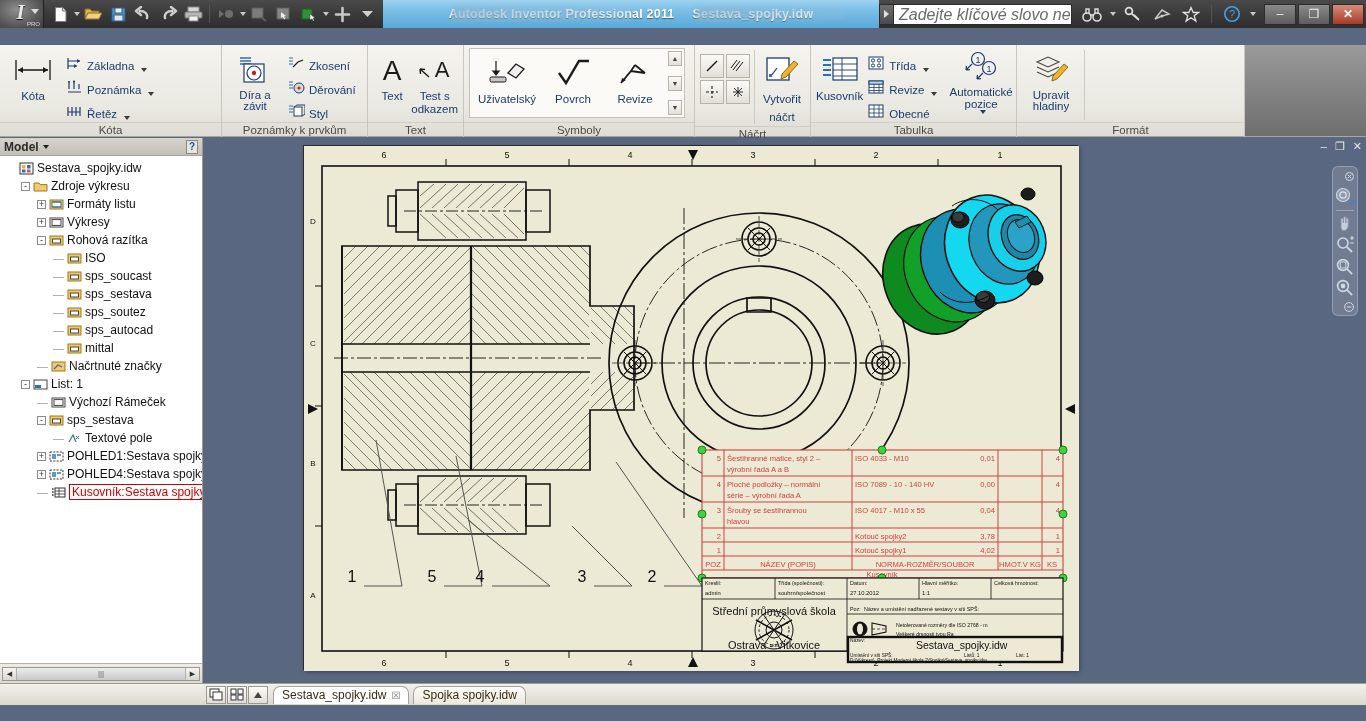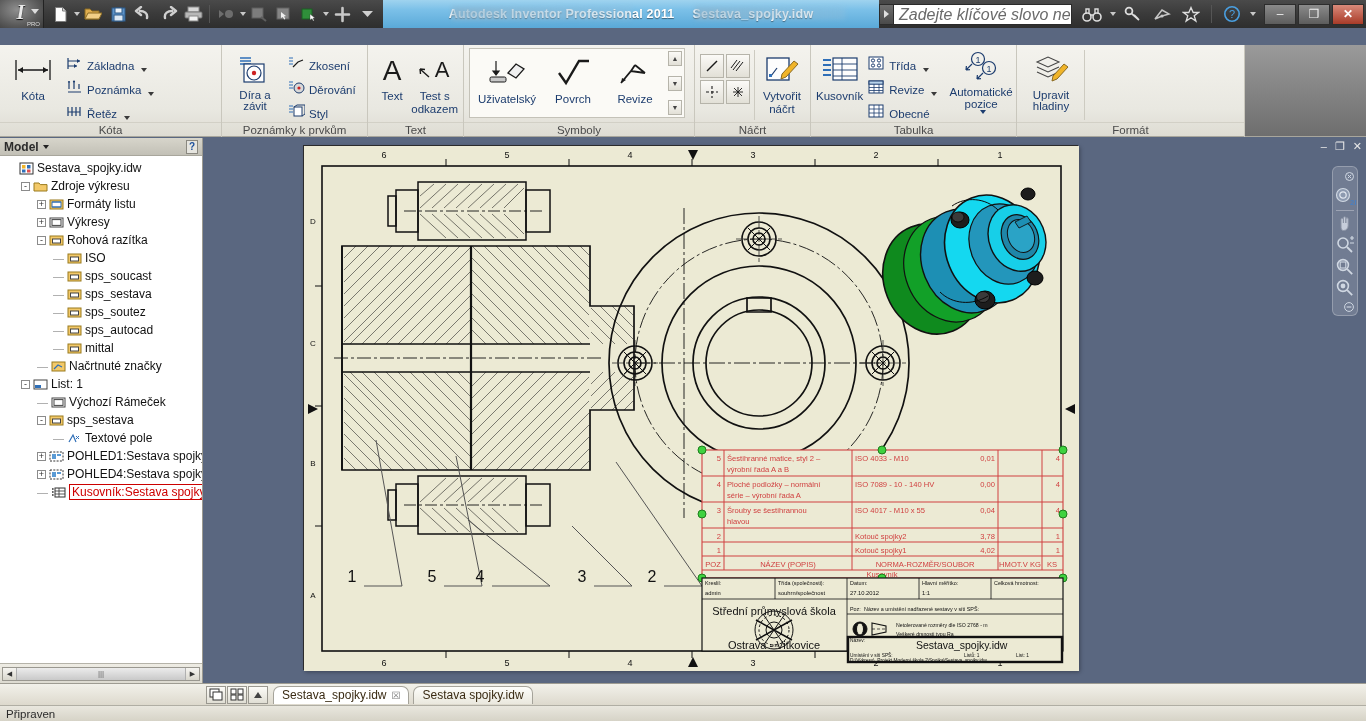--- a/index.html
+++ b/index.html
@@ -555,21 +555,21 @@
         <div class="vsep"></div>
         <div class="bigbtn" style="width:54px">
           <div class="glyph">
             <svg width="36" height="32" viewBox="0 0 36 32">
                 <rect x="3" y="4" width="22" height="22" fill="#fdfdfd" stroke="#1c3c6e" stroke-width="1.3"></rect>
                 <path d="M7 22l6-8" stroke="#1c3c6e" stroke-width="1.2"></path>
                 <rect x="5" y="20" width="3" height="3" fill="#2f6fb8"></rect>
                 <path d="M18 20l12-13 4 3-12 13-5 2z" fill="#f0b429" stroke="#8a6a22"></path>
               </svg>
           </div>
-          <span style="line-height:13px">Vytvořit náčrt</span>
+          <span style="line-height:18px">Vytvořit náčrt</span>
         </div>
       </div>
       <div class="panel-label">Náčrt</div>
     </div>
 
     <div class="panel" style="width:206px">
       <div class="panel-body">
         <div class="bigbtn" style="width:56px">
           <div class="glyph">
             <svg width="40" height="32" viewBox="0 0 40 32">
@@ -1397,21 +1397,18 @@
     <div class="vwbtn">
       <svg width="12" height="10" viewBox="0 0 12 10">
           <path d="M6 2l4 6H2z" fill="#444"></path>
         </svg>
     </div>
     <div class="dtab active">
       <span>Sestava_spojky.idw</span>
       <span class="x">☒</span>
     </div>
     <div class="dtab">
-      <span>Sestava spojky.idw</span>
+      <span>Spojka spojky.idw</span>
     </div>
   </div>
 
-  <div class="statusbar">
-    <span>Připraven</span>
-  </div>
 
 </div>
 
 </body></html>

